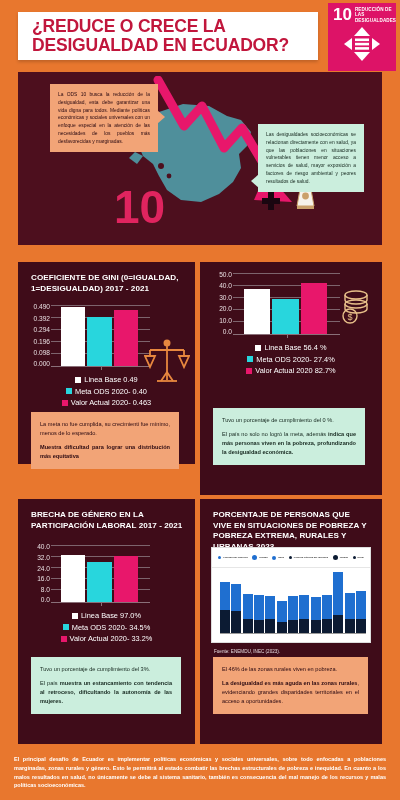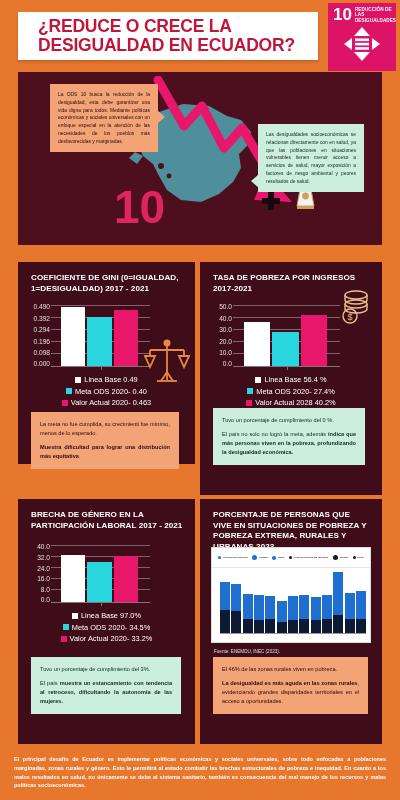--- a/index.html
+++ b/index.html
@@ -9,21 +9,21 @@
     background:#e8772e;
     position:relative;
     overflow:hidden;
   }
   .page { position:absolute; inset:0; background:#e8772e; }
 
   
   .header-band { position:absolute; left:0; top:0; width:400px; height:72px; background:#e8772e; }
   .title-card {
     position:absolute; left:18px; top:12px; width:300px; height:48px;
-    background:#ffffff; display:flex; align-items:center; padding-left:20px;
+    background:#ffffff; display:flex; align-items:center; padding-left:14px;
     box-shadow:0 2px 3px rgba(0,0,0,.18);
   }
   .title-card h1 {
     color:#c1163c; font-size:17.5px; line-height:1.07; font-weight:bold;
     letter-spacing:-0.2px;
   }
   .sdg-badge {
     position:absolute; right:4px; top:3px; width:68px; height:68px;
     background:#dd1367; color:#fff; padding:4px 5px;
   }
@@ -265,21 +265,20 @@
     </svg>
 
     <div class="callout box-orange" style="left:13px;top:150px;width:148px;">
       <span>La meta no fue cumplida, su crecimienti fue mínimo, menos de lo esperado.</span>
       <span class="sp"></span>
       <b>Muestra dificultad para lograr una distribución más equitativa</b>
     </div>
   </div>
 
   <div class="panel" id="p-tr">
-    <h2>TASA DE POBREZA POR INGRESOS 2017-2021</h2>
 
     <div class="chart" style="width:140px;height:64px;">
       <div class="ylabels">
         <span>50.0</span>
         <span>40.0</span>
         <span>30.0</span>
         <span>20.0</span>
         <span>10.0</span>
         <span>0.0</span>
       </div>
@@ -304,21 +303,21 @@
       <div>
           <span class="sw b-white"></span>
           <span>Linea Base 56.4 %</span>
         </div>
       <div>
           <span class="sw b-cyan"></span>
           <span>Meta ODS 2020- 27.4%</span>
         </div>
       <div>
           <span class="sw b-pink"></span>
-          <span>Valor Actual 2028 40.2%</span>
+          <span>Valor Actual 2020 82.7%</span>
         </div>
     </div>
 
     <svg class="coins-icon" viewBox="0 0 40 36">
       <g stroke="#e8c08a" stroke-width="1.4" fill="none">
         <ellipse cx="20" cy="7" rx="11" ry="4"></ellipse>
         <path d="M9,7 L9,12 A11,4 0 0 0 31,12 L31,7"></path>
         <ellipse cx="20" cy="16" rx="11" ry="4"></ellipse>
         <path d="M9,16 L9,21 A11,4 0 0 0 31,21 L31,16"></path>
         <circle cx="14" cy="28" r="7"></circle>

